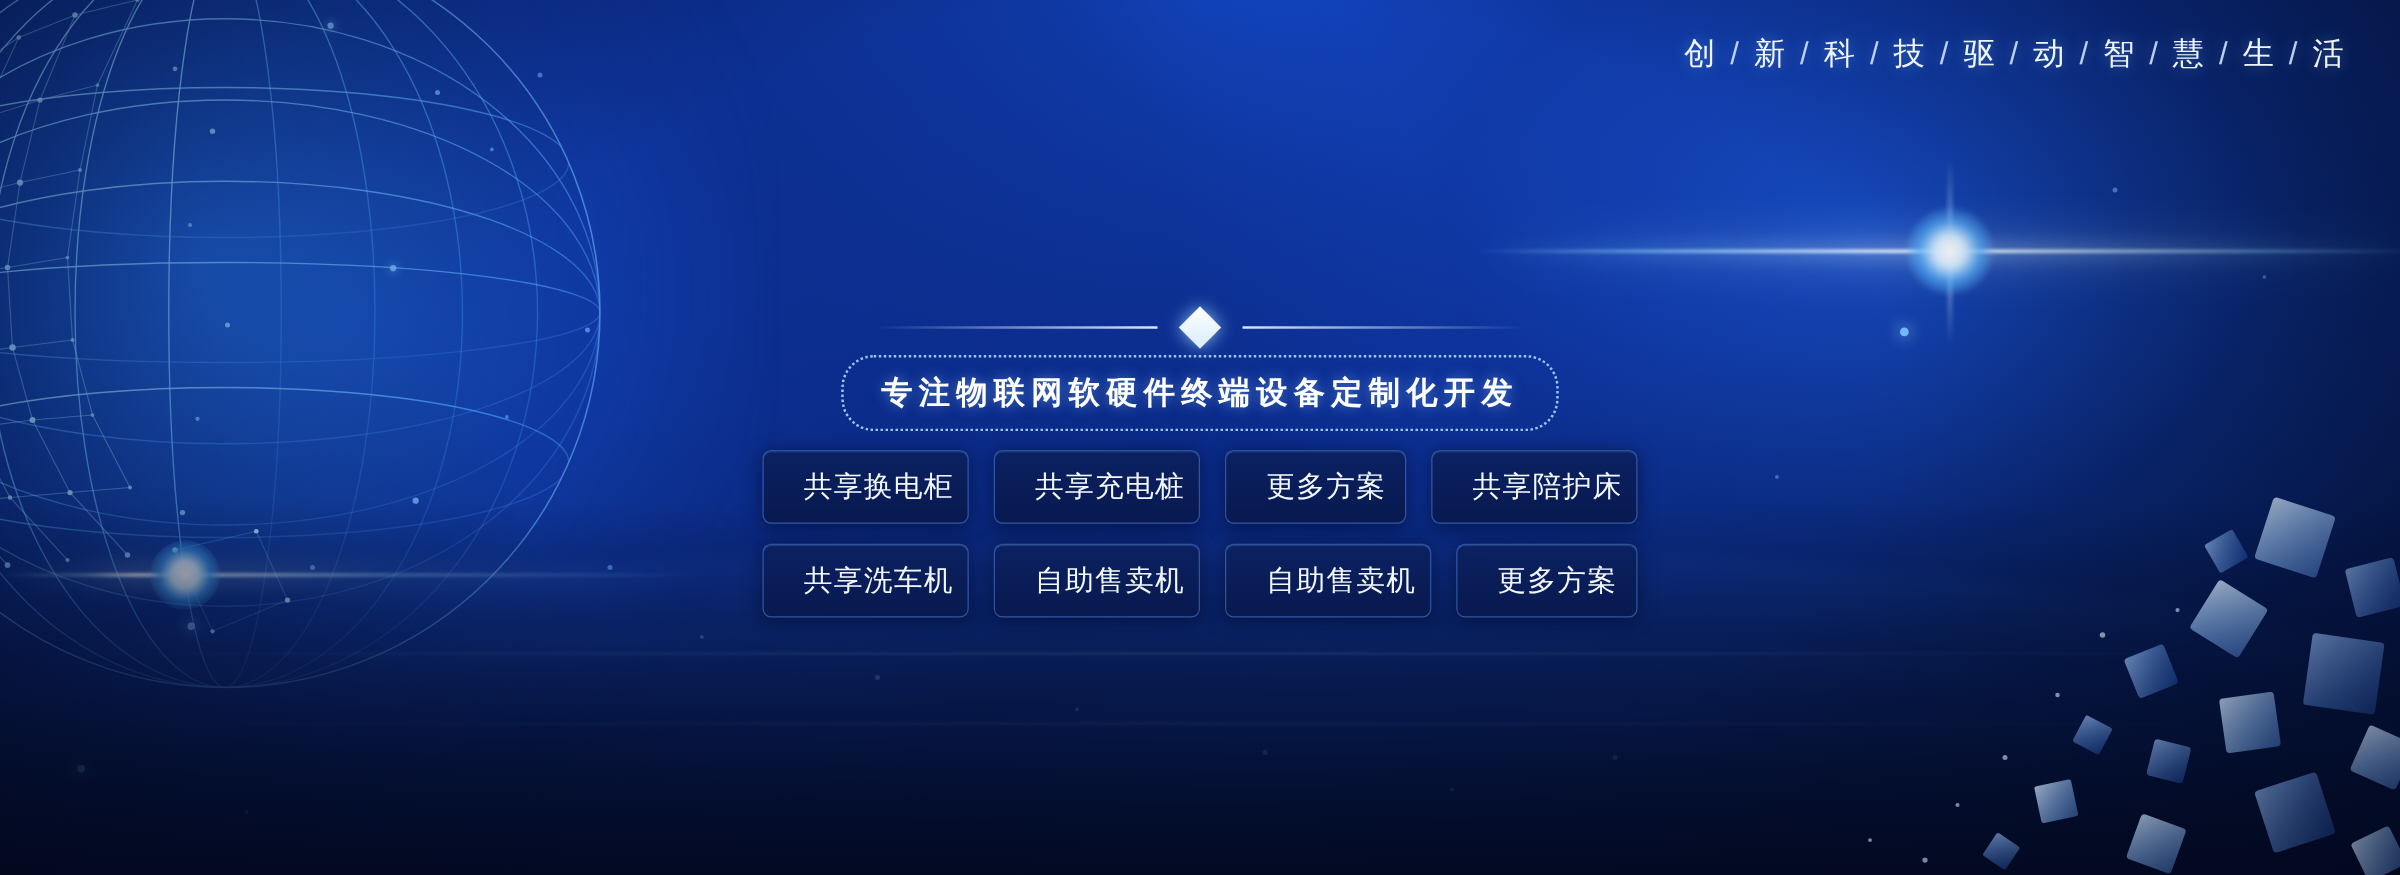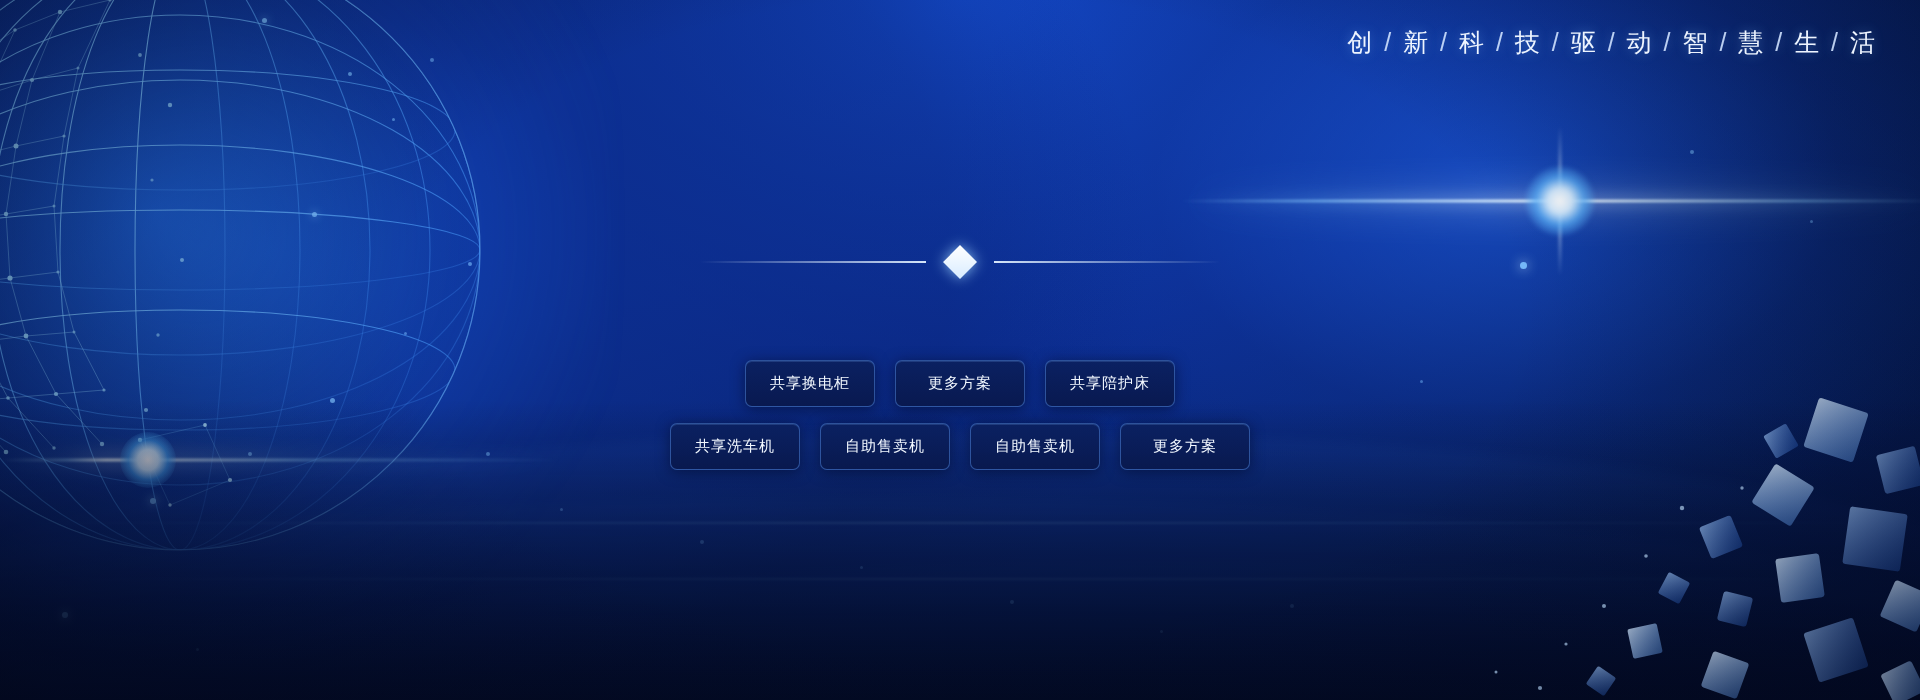--- a/index.html
+++ b/index.html
@@ -171,24 +171,24 @@
     text-shadow:0 0 10px rgba(140,200,255,.5);
   }
 
   .tags{
     position:absolute;left:50%;top:360px;transform:translateX(-50%);
     width:700px;
   }
   .tag-row{display:flex;justify-content:center;gap:20px;margin-bottom:16px;}
   .tag{
     min-width:130px;
-    padding:13px 14px;
+    padding:13px 32px;
     text-align:center;
     color:#f2f8ff;
-    font-size:15px;
+    font-size:23px;
     letter-spacing:1px;
     white-space:nowrap;
     border-radius:7px;
     background:linear-gradient(180deg, rgba(11,33,96,.96) 0%, rgba(9,25,78,.96) 100%);
     border:1px solid rgba(90,150,245,.45);
     box-shadow:0 2px 14px rgba(2,10,40,.55), inset 0 1px 0 rgba(130,185,255,.18);
     cursor:pointer;
   }
 </style>
 </head>
@@ -435,24 +435,26 @@
       <span>活</span>
     </div>
 
 
     <div class="divider">
       <div class="line"></div>
       <div class="line right"></div>
       <div class="dia"></div>
     </div>
 
+    <div class="subtitle">专注物联网软硬件终端设备定制化开发</div>
 
     <div class="tags">
       <div class="tag-row">
         <div class="tag">共享换电柜</div>
+        <div class="tag">共享充电桩</div>
         <div class="tag">更多方案</div>
         <div class="tag">共享陪护床</div>
       </div>
       <div class="tag-row">
         <div class="tag">共享洗车机</div>
         <div class="tag">自助售卖机</div>
         <div class="tag">自助售卖机</div>
         <div class="tag">更多方案</div>
       </div>
     </div>

